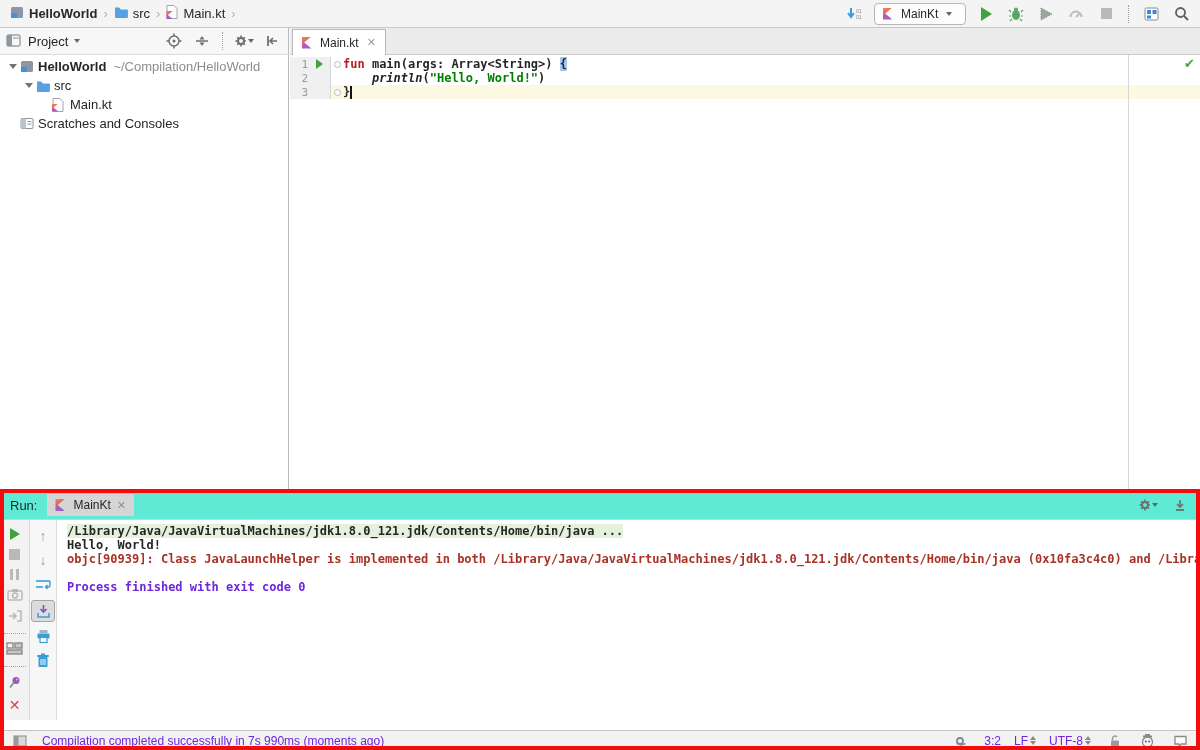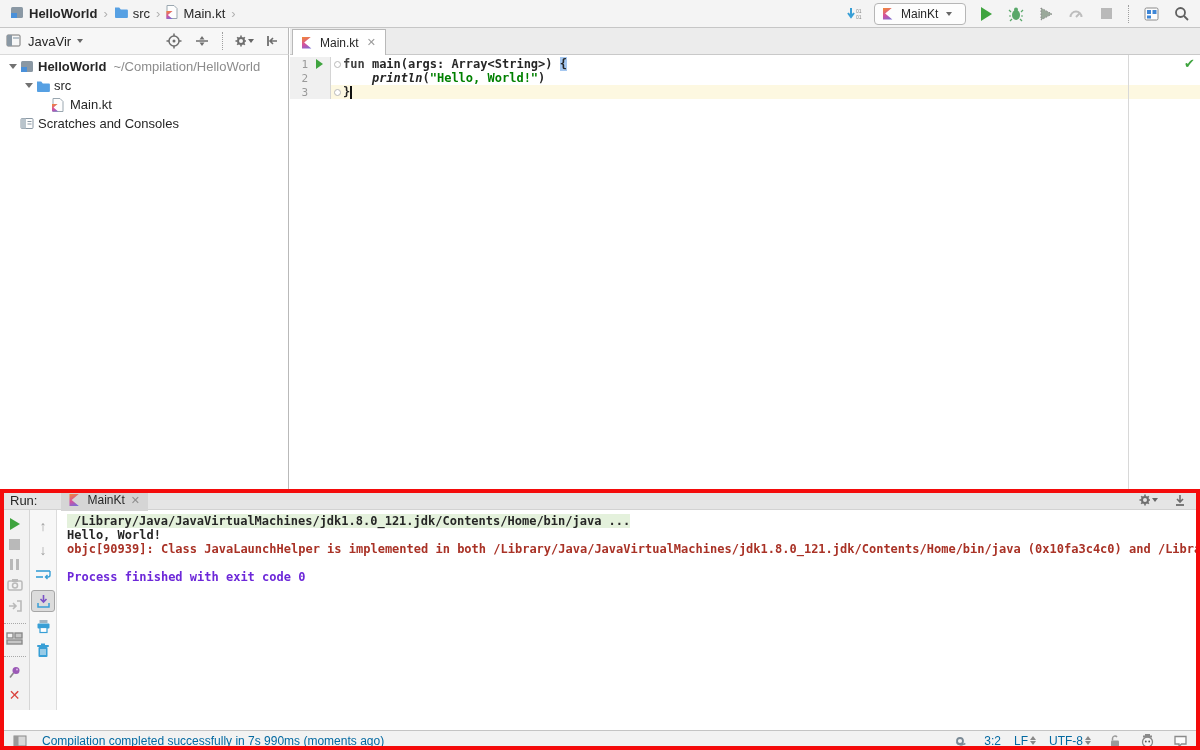--- a/index.html
+++ b/index.html
@@ -57,50 +57,50 @@
   .eline{display:flex;height:14px;position:relative;z-index:2;}
   .eline .gut{width:41px;flex:0 0 auto;background:#f0f0f0;border-right:1px solid #d4d4d4;display:flex;align-items:center;box-sizing:border-box;}
   .eline .num{width:18px;text-align:right;color:#999;font-size:11px;flex:0 0 auto;}
   .eline .gictn{flex:1;display:flex;justify-content:center;align-items:center;}
   .eline .fold{width:12px;flex:0 0 auto;display:flex;align-items:center;justify-content:center;}
   .eline .codec{flex:1;font-size:12px;font-weight:bold;line-height:14px;white-space:pre;}
   .eline.cur .fold,.eline.cur .codec{background:#fdf8e1;}
   .editor .padrow{height:2px;}
   .run-arrow{width:0;height:0;border-left:7px solid #3FA43F;border-top:5px solid transparent;border-bottom:5px solid transparent;}
   .foldmark{width:7px;height:7px;border:1px solid #b9b9b9;border-radius:50%;background:#fff;box-sizing:border-box;}
-  .tok-kw{color:#404040;}
+  .tok-kw{color:#b91c1c;}
   .tok-str{color:#008000;}
   .tok-fn{font-style:italic;}
   .tok-match{background:#a6c8f0;}
   .cursorbar{display:inline-block;width:2px;height:13px;background:#111;vertical-align:text-bottom;margin-left:0px;}
 
   
   .runpanel{position:absolute;left:0;top:490px;width:1200px;height:240px;background:#fff;}
-  .rp-header{height:20px;background:#e5e5e5;border-top:1px solid #c6c6c6;border-bottom:1px solid #d2d2d2;display:flex;align-items:center;box-sizing:border-box;padding:0 10px;gap:24px;}
+  .rp-header{height:30px;background:#5eead4;border-top:1px solid #c6c6c6;border-bottom:1px solid #d2d2d2;display:flex;align-items:center;box-sizing:border-box;padding:0 10px;gap:10px;}
   .rp-header .rlabel{font-size:13px;}
   .rtab{display:flex;align-items:center;gap:6px;background:#d5d5d5;height:22px;padding:0 8px;font-size:12px;}
   .rtab .x{color:#8e8e8e;font-size:11px;}
   .rp-hicons{margin-left:auto;display:flex;align-items:center;gap:12px;}
   .rp-body{display:flex;height:200px;}
   .rp-col1{width:30px;flex:0 0 auto;background:#f2f2f2;border-right:1px solid #d6d6d6;display:flex;flex-direction:column;align-items:center;padding-top:8px;box-sizing:border-box;}
   .rp-col2{width:27px;flex:0 0 auto;background:#f7f7f7;border-right:1px solid #dcdcdc;display:flex;flex-direction:column;align-items:center;padding-top:8px;box-sizing:border-box;}
   .rp-col1 .icnbtn,.rp-col2 .icnbtn{margin-bottom:8px;width:22px;height:16px;}
   .dotsep{width:22px;border-top:1px dotted #a8a8a8;margin:2px 0 8px 0;}
   .selbox{border:1px solid #a6a6a6;background:#dcdcdc;border-radius:3px;width:22px;height:20px;margin-bottom:6px;display:flex;align-items:center;justify-content:center;}
   .console{flex:1;padding:4px 0 0 10px;overflow:hidden;}
   .cline{font-size:12px;font-weight:bold;line-height:14px;white-space:pre;}
-  .cline.cmd span{background:#e4f1dc;padding-left:7px;}
+  .cline.cmd span{background:#e4f1dc;}
   .cline.stderr{color:#A93226;}
   .cline.sys{color:#6d28d9;}
   .play-mid{width:0;height:0;border-left:10px solid #3FA43F;border-top:6px solid transparent;border-bottom:6px solid transparent;}
   .upar{color:#a0a0a0;font-size:14px;font-weight:bold;line-height:14px;}
   .redx{color:#D9443F;font-size:14px;font-weight:bold;line-height:14px;}
 
   
-  .statusbar{position:absolute;left:0;top:730px;width:1200px;height:20px;background:#f2f2f2;border-top:1px solid #c4c4c4;display:flex;align-items:center;box-sizing:border-box;padding:0 10px;font-size:12px;color:#0369a1;}
+  .statusbar{position:absolute;left:0;top:730px;width:1200px;height:20px;background:#f2f2f2;border-top:1px solid #c4c4c4;display:flex;align-items:center;box-sizing:border-box;padding:0 10px;font-size:12px;color:#6d28d9;}
   .sb-msg{margin-left:12px;}
   .sb-right{margin-left:auto;display:flex;align-items:center;gap:13px;justify-content:space-between;}
   .updown{display:inline-flex;flex-direction:column;gap:1px;margin-left:2px;vertical-align:middle;}
   .updown i{width:0;height:0;border-left:3px solid transparent;border-right:3px solid transparent;}
   .updown .u{border-bottom:4px solid #888;}
   .updown .d{border-top:4px solid #888;}
   .sb-item{display:flex;align-items:center;}
 
   
   .annot-rect{position:absolute;left:0;top:489px;width:1200px;height:261px;box-sizing:border-box;border:4px solid #F40B0B;pointer-events:none;z-index:50;}
@@ -198,21 +198,21 @@
     </div>
   </div>
 
   <div class="row2">
     <div class="proj-header">
       <svg width="16" height="14">
           <rect x="1" y="1" width="13" height="11" rx="1" fill="none" stroke="#777"></rect>
           <rect x="1" y="1" width="5" height="11" fill="#8a98a4"></rect>
           <rect x="7" y="3" width="6" height="2" fill="#b9c4cc"></rect>
         </svg>
-      <span class="title">JavaVir</span>
+      <span class="title">Project</span>
       <span class="caret"></span>
       <span class="ph-icons">
         <span class="icnbtn">
           <svg width="16" height="16">
               <circle cx="8" cy="8" r="5" fill="none" stroke="#6e6e6e" stroke-width="1.5"></circle>
               <circle cx="8" cy="8" r="1.5" fill="#6e6e6e"></circle>
               <line x1="8" y1="0.5" x2="8" y2="3" stroke="#6e6e6e" stroke-width="1.5"></line>
               <line x1="8" y1="13" x2="8" y2="15.5" stroke="#6e6e6e" stroke-width="1.5"></line>
               <line x1="0.5" y1="8" x2="3" y2="8" stroke="#6e6e6e" stroke-width="1.5"></line>
               <line x1="13" y1="8" x2="15.5" y2="8" stroke="#6e6e6e" stroke-width="1.5"></line>

